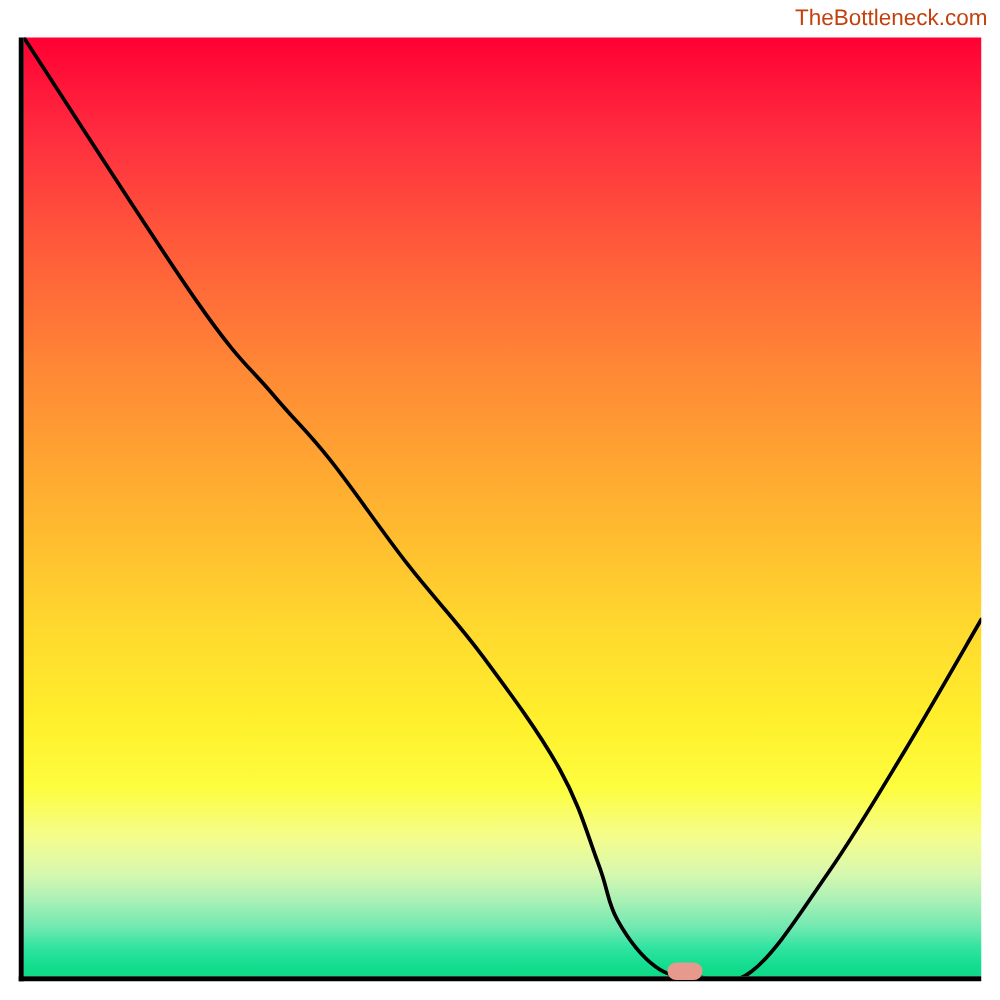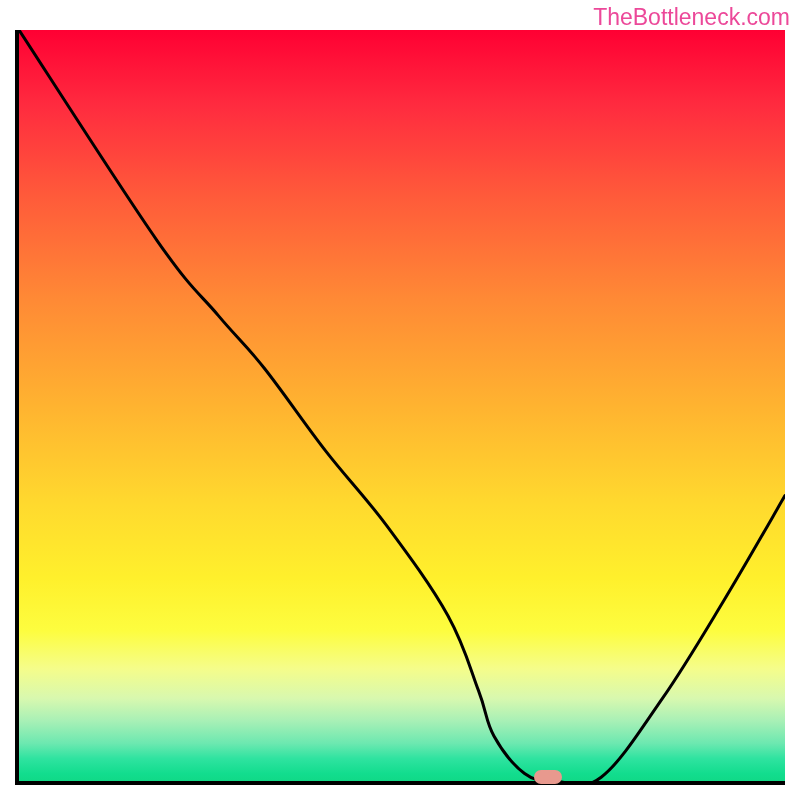--- a/index.html
+++ b/index.html
@@ -10,22 +10,22 @@
   }
   .container {
     width: 800px;
     height: 800px;
     position: relative;
   }
   .watermark {
     position: absolute;
     top: 4px;
     right: 10px;
-    font-size: 23px;
-    color: #ec4899;
+    font-size: 18px;
+    color: #c2410c;
     font-family: Arial, sans-serif;
     z-index: 10;
   }
   .plot-area {
     position: absolute;
     left: 15px;
     top: 30px;
     width: 770px;
     height: 755px;
     background: linear-gradient(to bottom,

